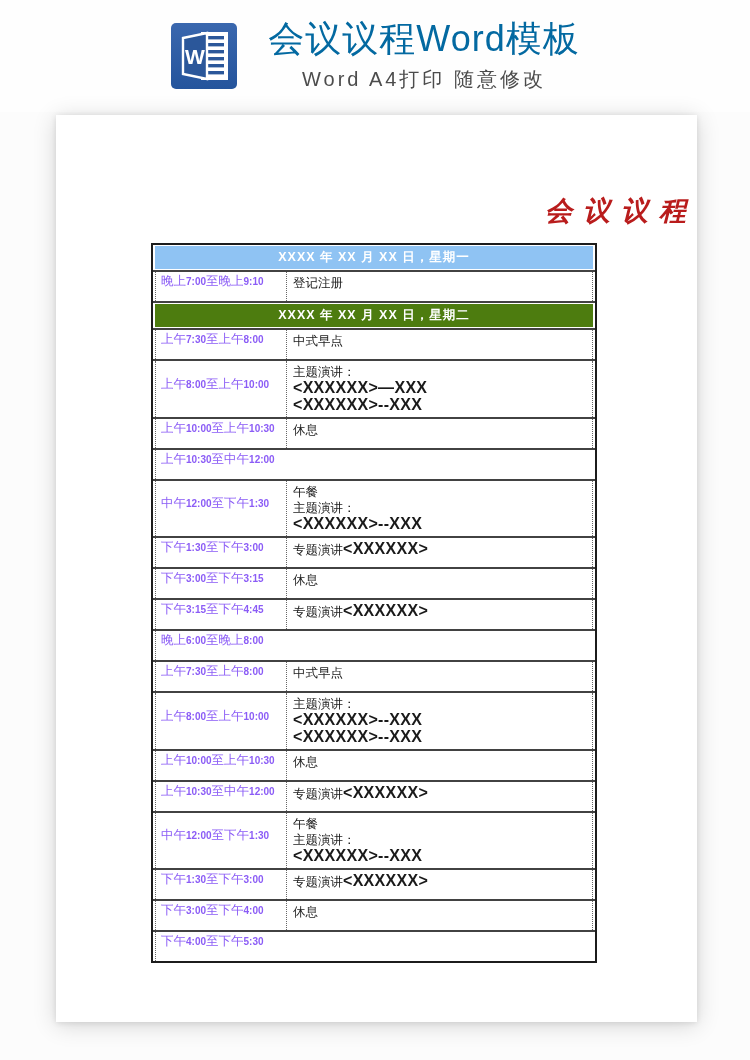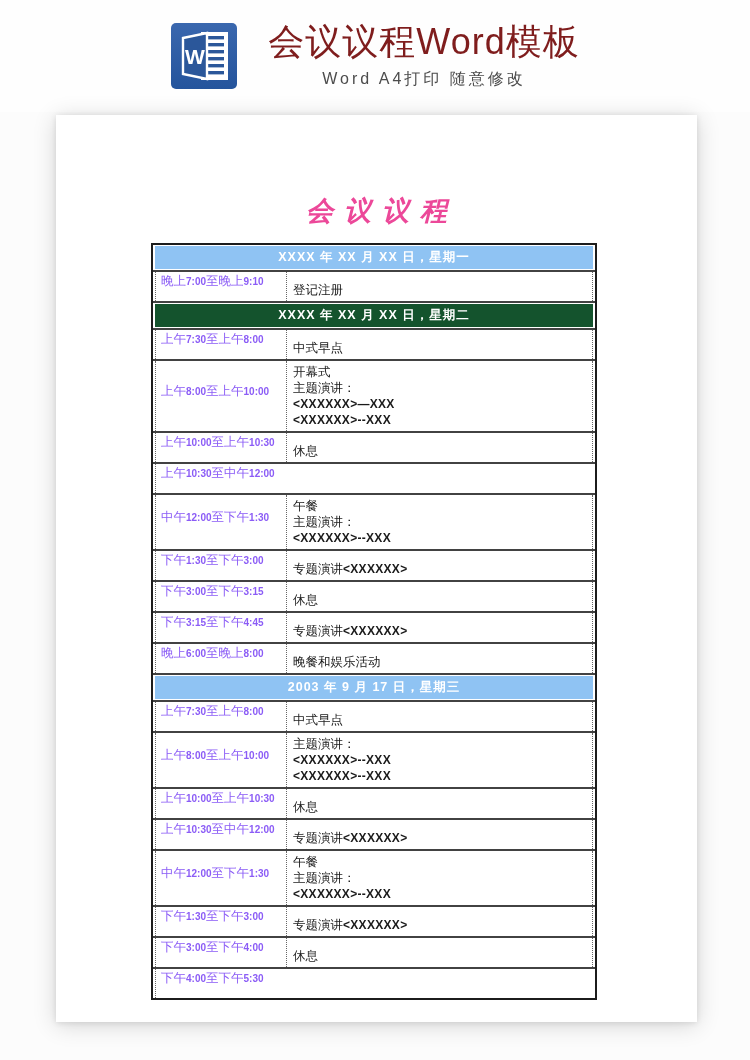--- a/index.html
+++ b/index.html
@@ -13,39 +13,39 @@
 
   
   .site-header {
     position:absolute; top:0; left:0; width:750px; height:112px;
     background:#fefefe;
     display:flex; align-items:center; justify-content:center; gap:30px;
   }
   .logo-box { width:68px; height:68px; flex:0 0 auto; }
   .header-text { text-align:center; }
   .tpl-title {
-    font-size:36px; line-height:40px; color:#7f1d1d;
+    font-size:36px; line-height:40px; color:#0369a1;
     letter-spacing:1px; font-weight:400;
   }
   .tpl-subtitle {
-    margin-top:7px; font-size:16px; color:#4c4c4c; letter-spacing:3px;
+    margin-top:7px; font-size:20px; color:#4c4c4c; letter-spacing:3px;
   }
 
   
   .doc-page {
     position:absolute; left:56px; top:115px; width:641px; height:907px;
     background:#ffffff;
     box-shadow:0 3px 22px rgba(0,0,0,0.16), 0 1px 6px rgba(0,0,0,0.10);
   }
   .doc-title {
     position:absolute; top:78px; left:0; width:100%;
-    text-align:center;
+    text-align:right;
     font-family:"DejaVu Serif", serif;
     font-weight:bold; font-style:italic;
-    font-size:27px; letter-spacing:11px; color:#ec4899;
+    font-size:27px; letter-spacing:11px; color:#b91c1c;
     text-indent:11px; 
   }
 
   
   .agenda-table {
     position:absolute; left:95px; top:128px; width:446px;
     border:2px solid #1c1c1c;
     background:#fff;
   }
   .row { display:flex; align-items:stretch; padding:0 2px; }
@@ -65,30 +65,30 @@
     display:flex; align-items:center;
     padding:2px 2px 12px 5px;
     font-family:"Liberation Serif", serif;
     font-size:12.5px; line-height:15px; color:#8b5cf6;
     white-space:nowrap;
   }
   .content-cell {
     flex:1 1 auto;
     border-left:1px dotted #666;
     border-right:1px dotted #666;
-    display:flex; flex-direction:column; justify-content:flex-end;
+    display:flex; flex-direction:column; justify-content:flex-start;
     padding:3px 4px 3px 6px;
     font-family:"Liberation Serif", serif;
     font-size:12.5px; line-height:16px; color:#1a1a1a;
   }
   .content-line { white-space:nowrap; }
   .seg { }
   .seg.b {
     font-family:"Liberation Sans", sans-serif;
-    font-weight:bold; font-size:12px; letter-spacing:0.3px;
+    font-weight:bold; font-size:16px; letter-spacing:0.3px;
   }
   .num {
     font-family:"Liberation Sans", sans-serif;
     font-weight:bold; font-size:10px;
   }
 </style>
 </head>
 <body>
 
 <div class="site-header">
@@ -133,42 +133,41 @@
           <span class="seg">晚上 </span>
           <span class="num">7:00</span>
           <span class="seg"> 至晚上 </span>
           <span class="num">9:10</span>
         </div>
         <div class="content-cell">
           <div class="content-line"><span class="seg">登记注册</span></div>
         </div>
       </div>
       <div class="row day-row">
-        <div class="day-band" style="background: #14532d;">XXXX 年 XX 月 XX 日，星期二</div>
+        <div class="day-band" style="background: #4d7c0f;">XXXX 年 XX 月 XX 日，星期二</div>
       </div>
       <div class="row item-row">
         <div class="time-cell">
           <span class="seg">上午 </span>
           <span class="num">7:30</span>
           <span class="seg"> 至上午 </span>
           <span class="num">8:00</span>
         </div>
         <div class="content-cell">
           <div class="content-line"><span class="seg">中式早点</span></div>
         </div>
       </div>
       <div class="row item-row">
         <div class="time-cell">
           <span class="seg">上午 </span>
           <span class="num">8:00</span>
           <span class="seg"> 至上午 </span>
           <span class="num">10:00</span>
         </div>
         <div class="content-cell">
-          <div class="content-line"><span class="seg">开幕式</span></div>
           <div class="content-line"><span class="seg">主题演讲：</span></div>
           <div class="content-line"><span class="seg b">&lt;XXXXXX&gt;—XXX</span></div>
           <div class="content-line"><span class="seg b">&lt;XXXXXX&gt;--XXX</span></div>
         </div>
       </div>
       <div class="row item-row">
         <div class="time-cell">
           <span class="seg">上午 </span>
           <span class="num">10:00</span>
           <span class="seg"> 至上午 </span>
@@ -232,26 +231,20 @@
           <div class="content-line"><span class="seg">专题演讲</span><span class="seg b">&lt;XXXXXX&gt;</span></div>
         </div>
       </div>
       <div class="row item-row">
         <div class="time-cell">
           <span class="seg">晚上 </span>
           <span class="num">6:00</span>
           <span class="seg"> 至晚上 </span>
           <span class="num">8:00</span>
         </div>
-        <div class="content-cell">
-          <div class="content-line"><span class="seg">晚餐和娱乐活动</span></div>
-        </div>
-      </div>
-      <div class="row day-row">
-        <div class="day-band" style="background: rgb(143, 195, 243);">2003 年 9 月 17 日，星期三</div>
       </div>
       <div class="row item-row">
         <div class="time-cell">
           <span class="seg">上午 </span>
           <span class="num">7:30</span>
           <span class="seg"> 至上午 </span>
           <span class="num">8:00</span>
         </div>
         <div class="content-cell">
           <div class="content-line"><span class="seg">中式早点</span></div>

